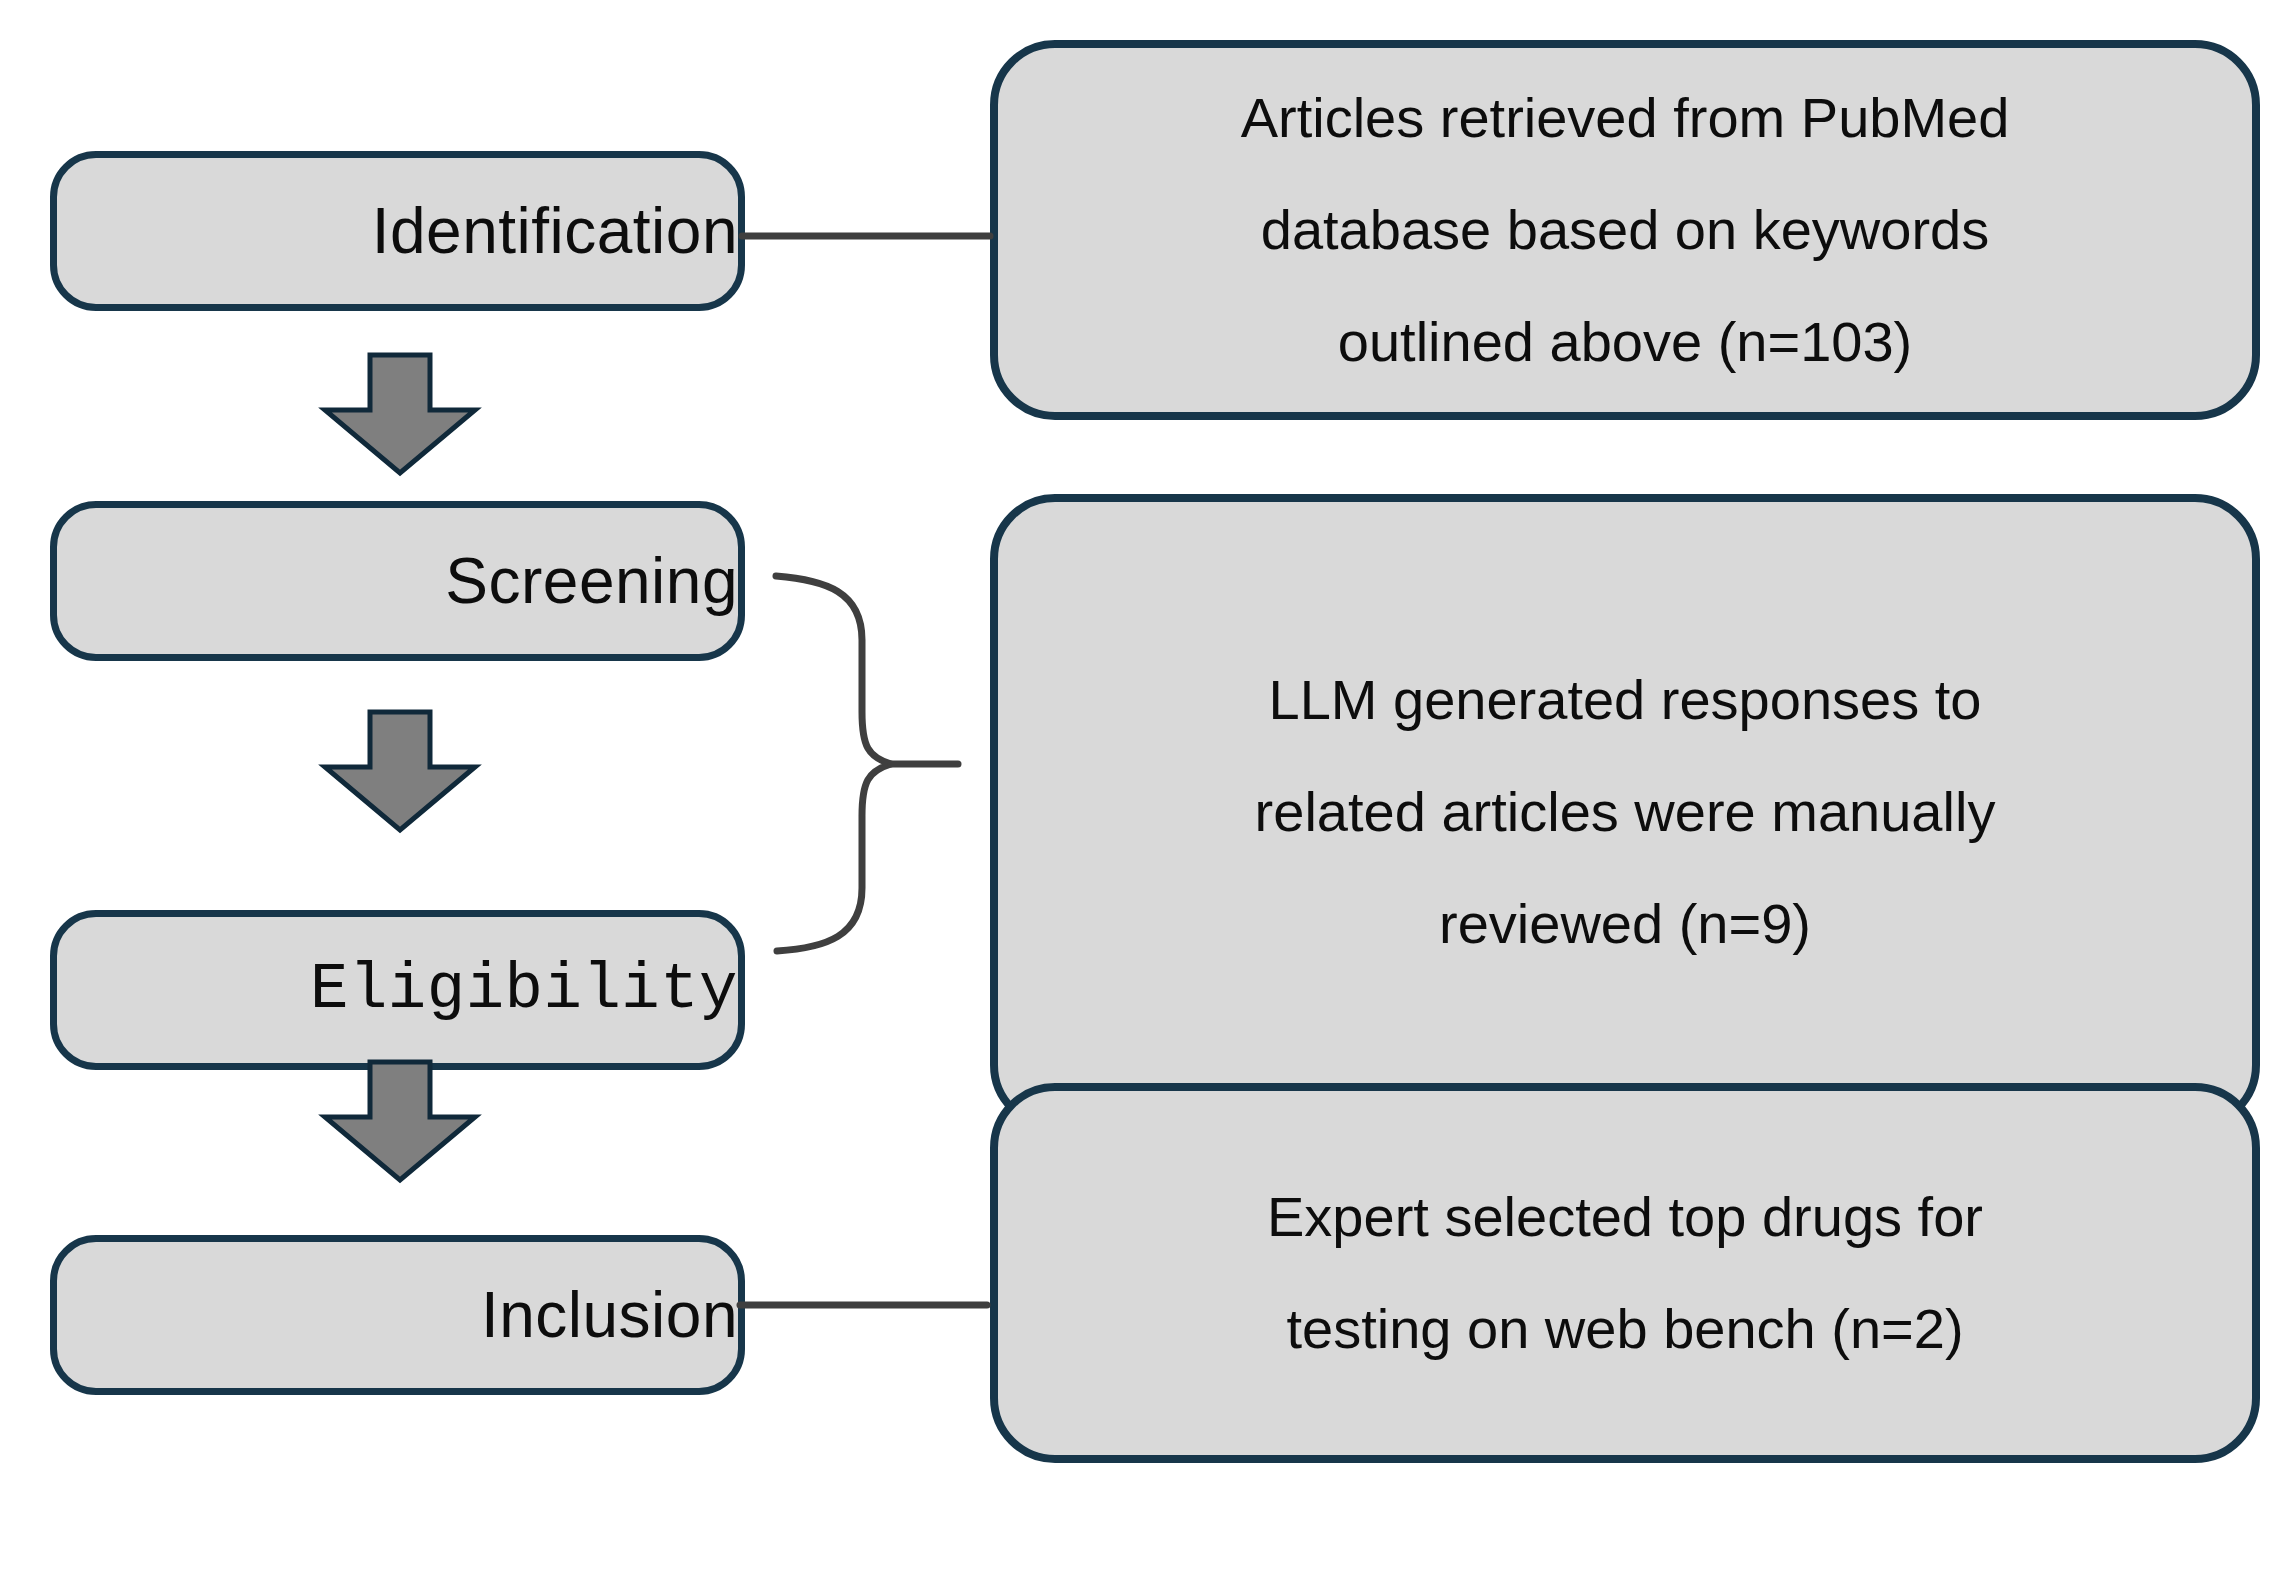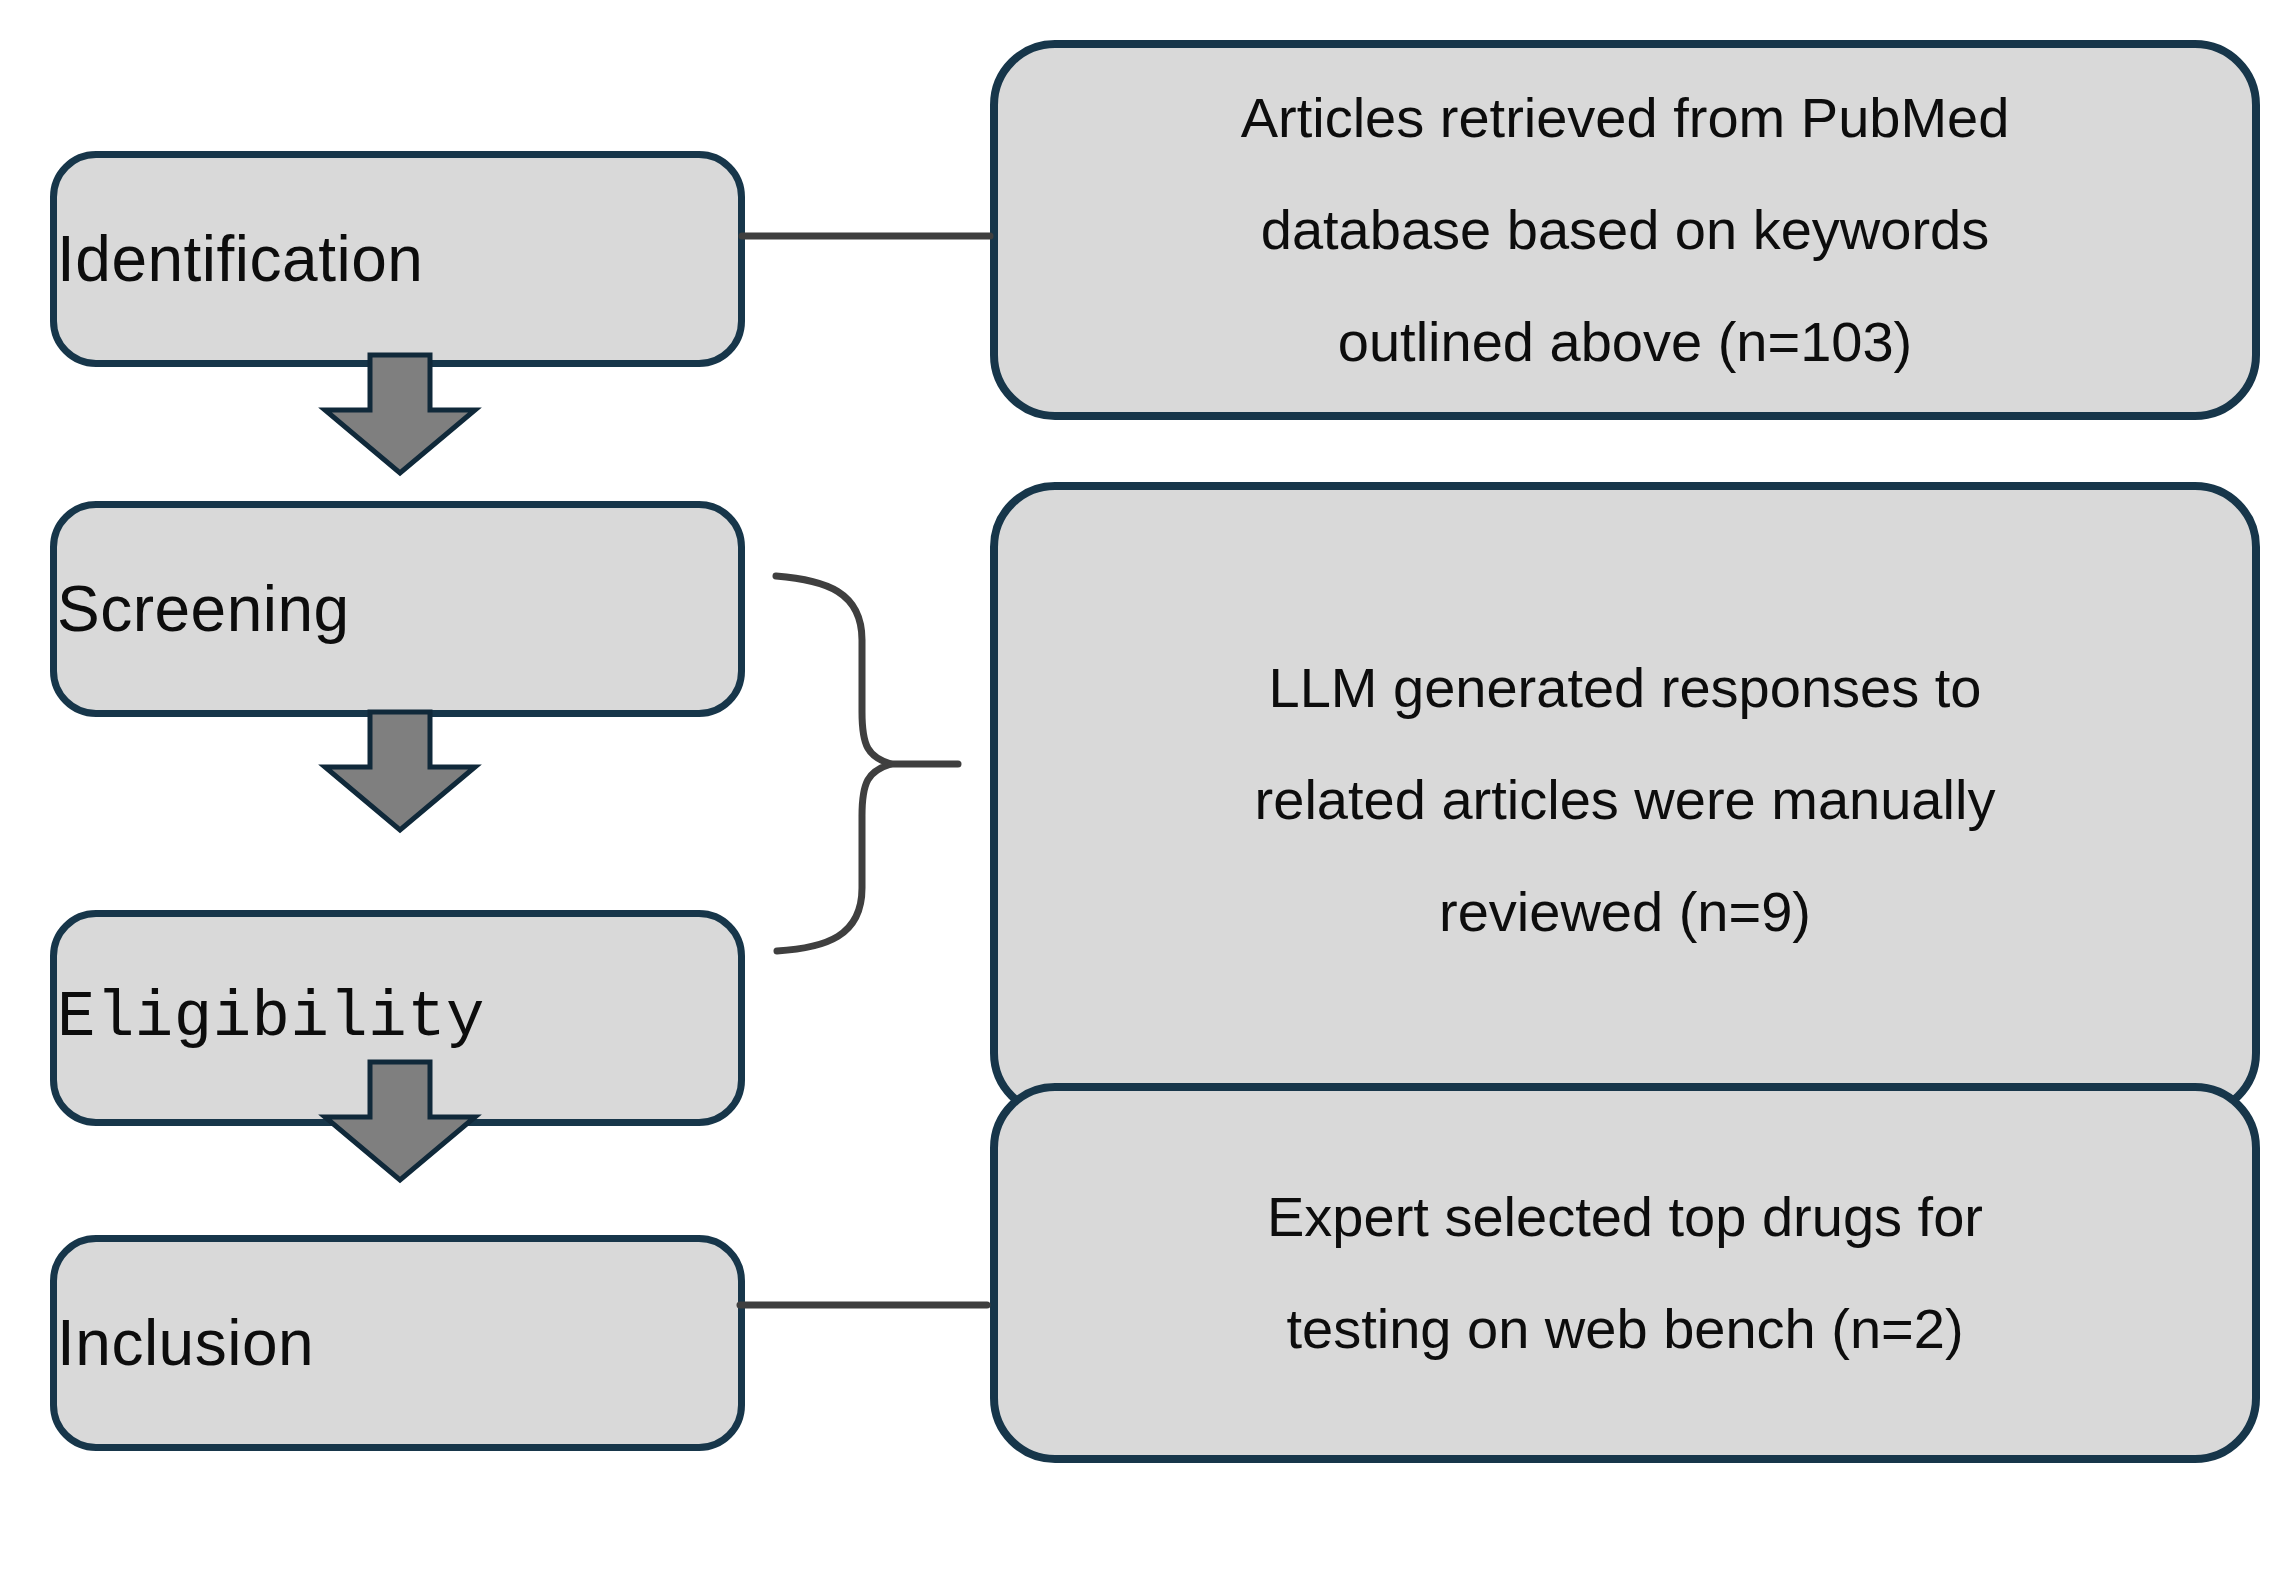--- a/index.html
+++ b/index.html
@@ -12,28 +12,28 @@
     position: relative;
     width: 2291px;
     height: 1588px;
     background: #ffffff;
     overflow: hidden;
   }
   .stage-box {
     position: absolute;
     left: 50px;
     width: 695px;
-    height: 216px;
+    height: 160px;
     box-sizing: border-box;
     background: #d9d9d9;
     border: 7px solid #17364a;
     border-radius: 46px;
     display: flex;
     align-items: center;
-    justify-content: flex-start;
+    justify-content: flex-end;
     font-size: 64px;
     color: #0d0d0d;
     letter-spacing: 0.5px;
   }
   .note-box {
     position: absolute;
     left: 990px;
     width: 1270px;
     box-sizing: border-box;
     background: #d9d9d9;
@@ -46,21 +46,21 @@
     text-align: center;
     font-size: 56px;
     line-height: 112px;
     color: #0d0d0d;
   }
   #stage-identification { top: 151px; }
   #stage-screening      { top: 501px; }
   #stage-eligibility    { top: 910px; font-family: Liberation Mono, monospace; }
   #stage-inclusion      { top: 1235px; }
   #note-retrieval { top: 40px;   height: 380px; }
-  #note-review    { top: 482px;  height: 636px; align-items: flex-end; }
+  #note-review    { top: 494px;  height: 636px; align-items: flex-end; }
   #note-expert    { top: 1083px; height: 380px; }
   #overlay {
     position: absolute;
     top: 0; left: 0;
     width: 2291px;
     height: 1588px;
     pointer-events: none;
   }
   .note-line { width: 100%; }
 </style>

